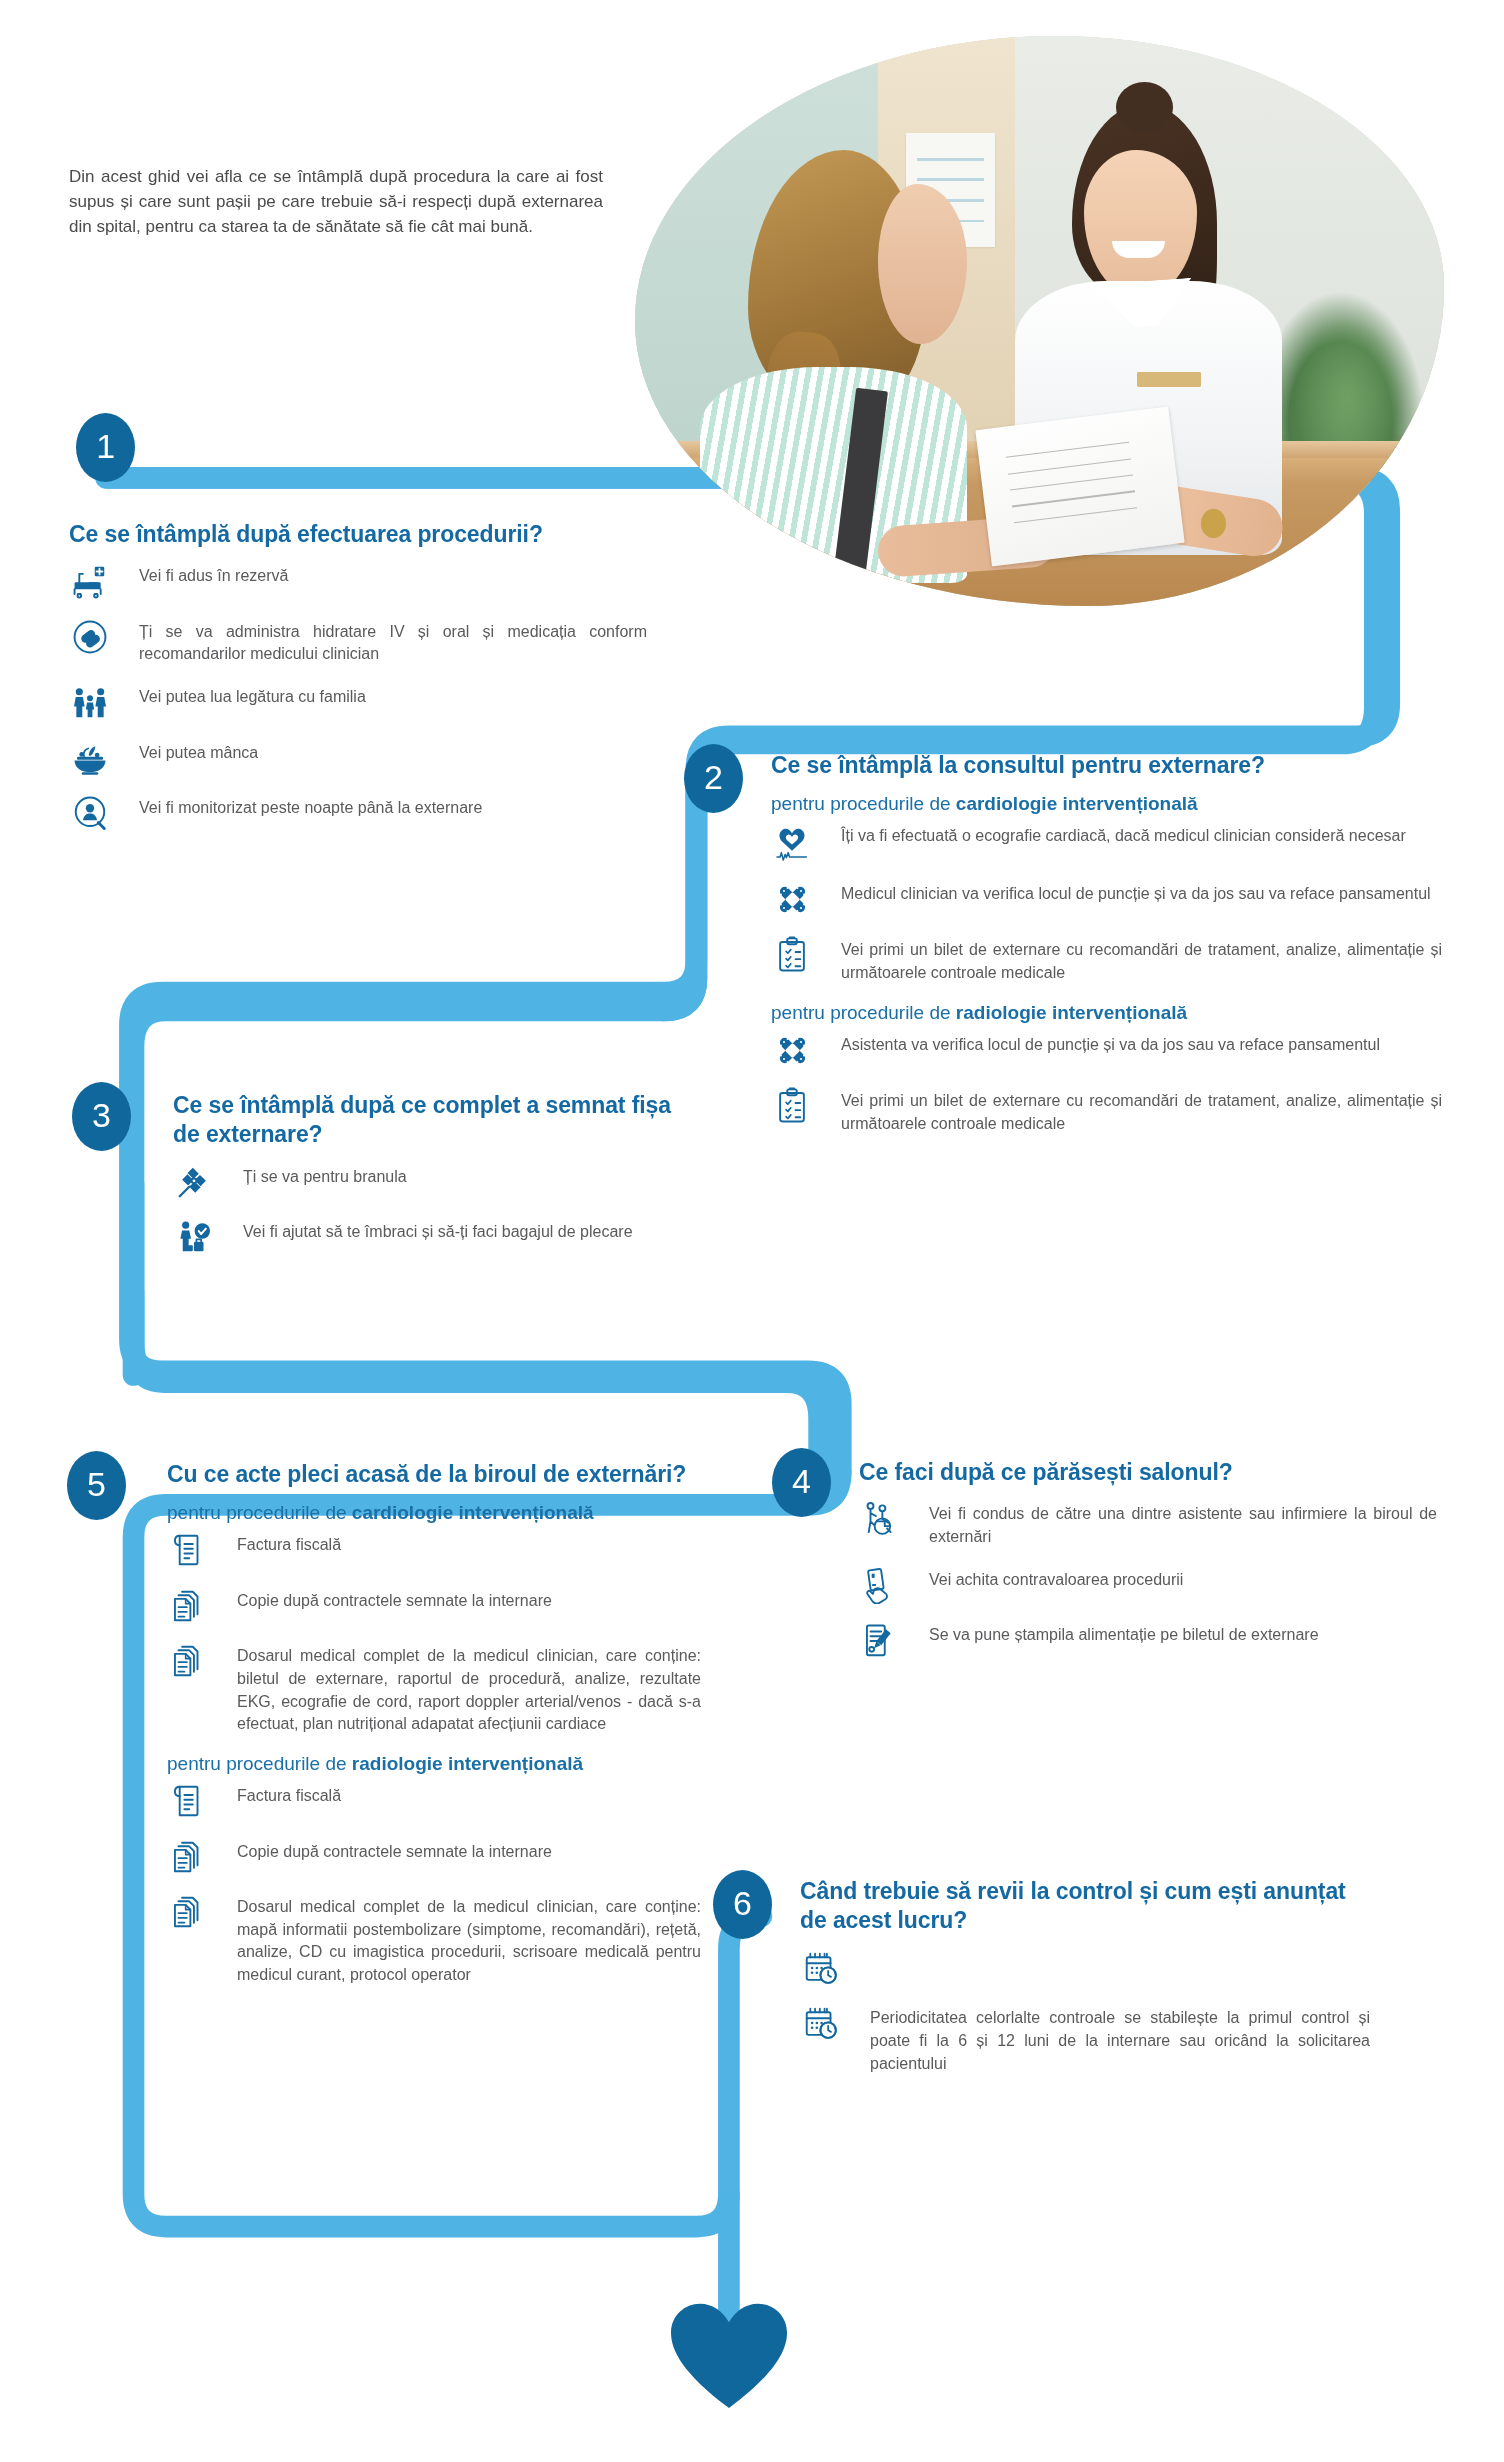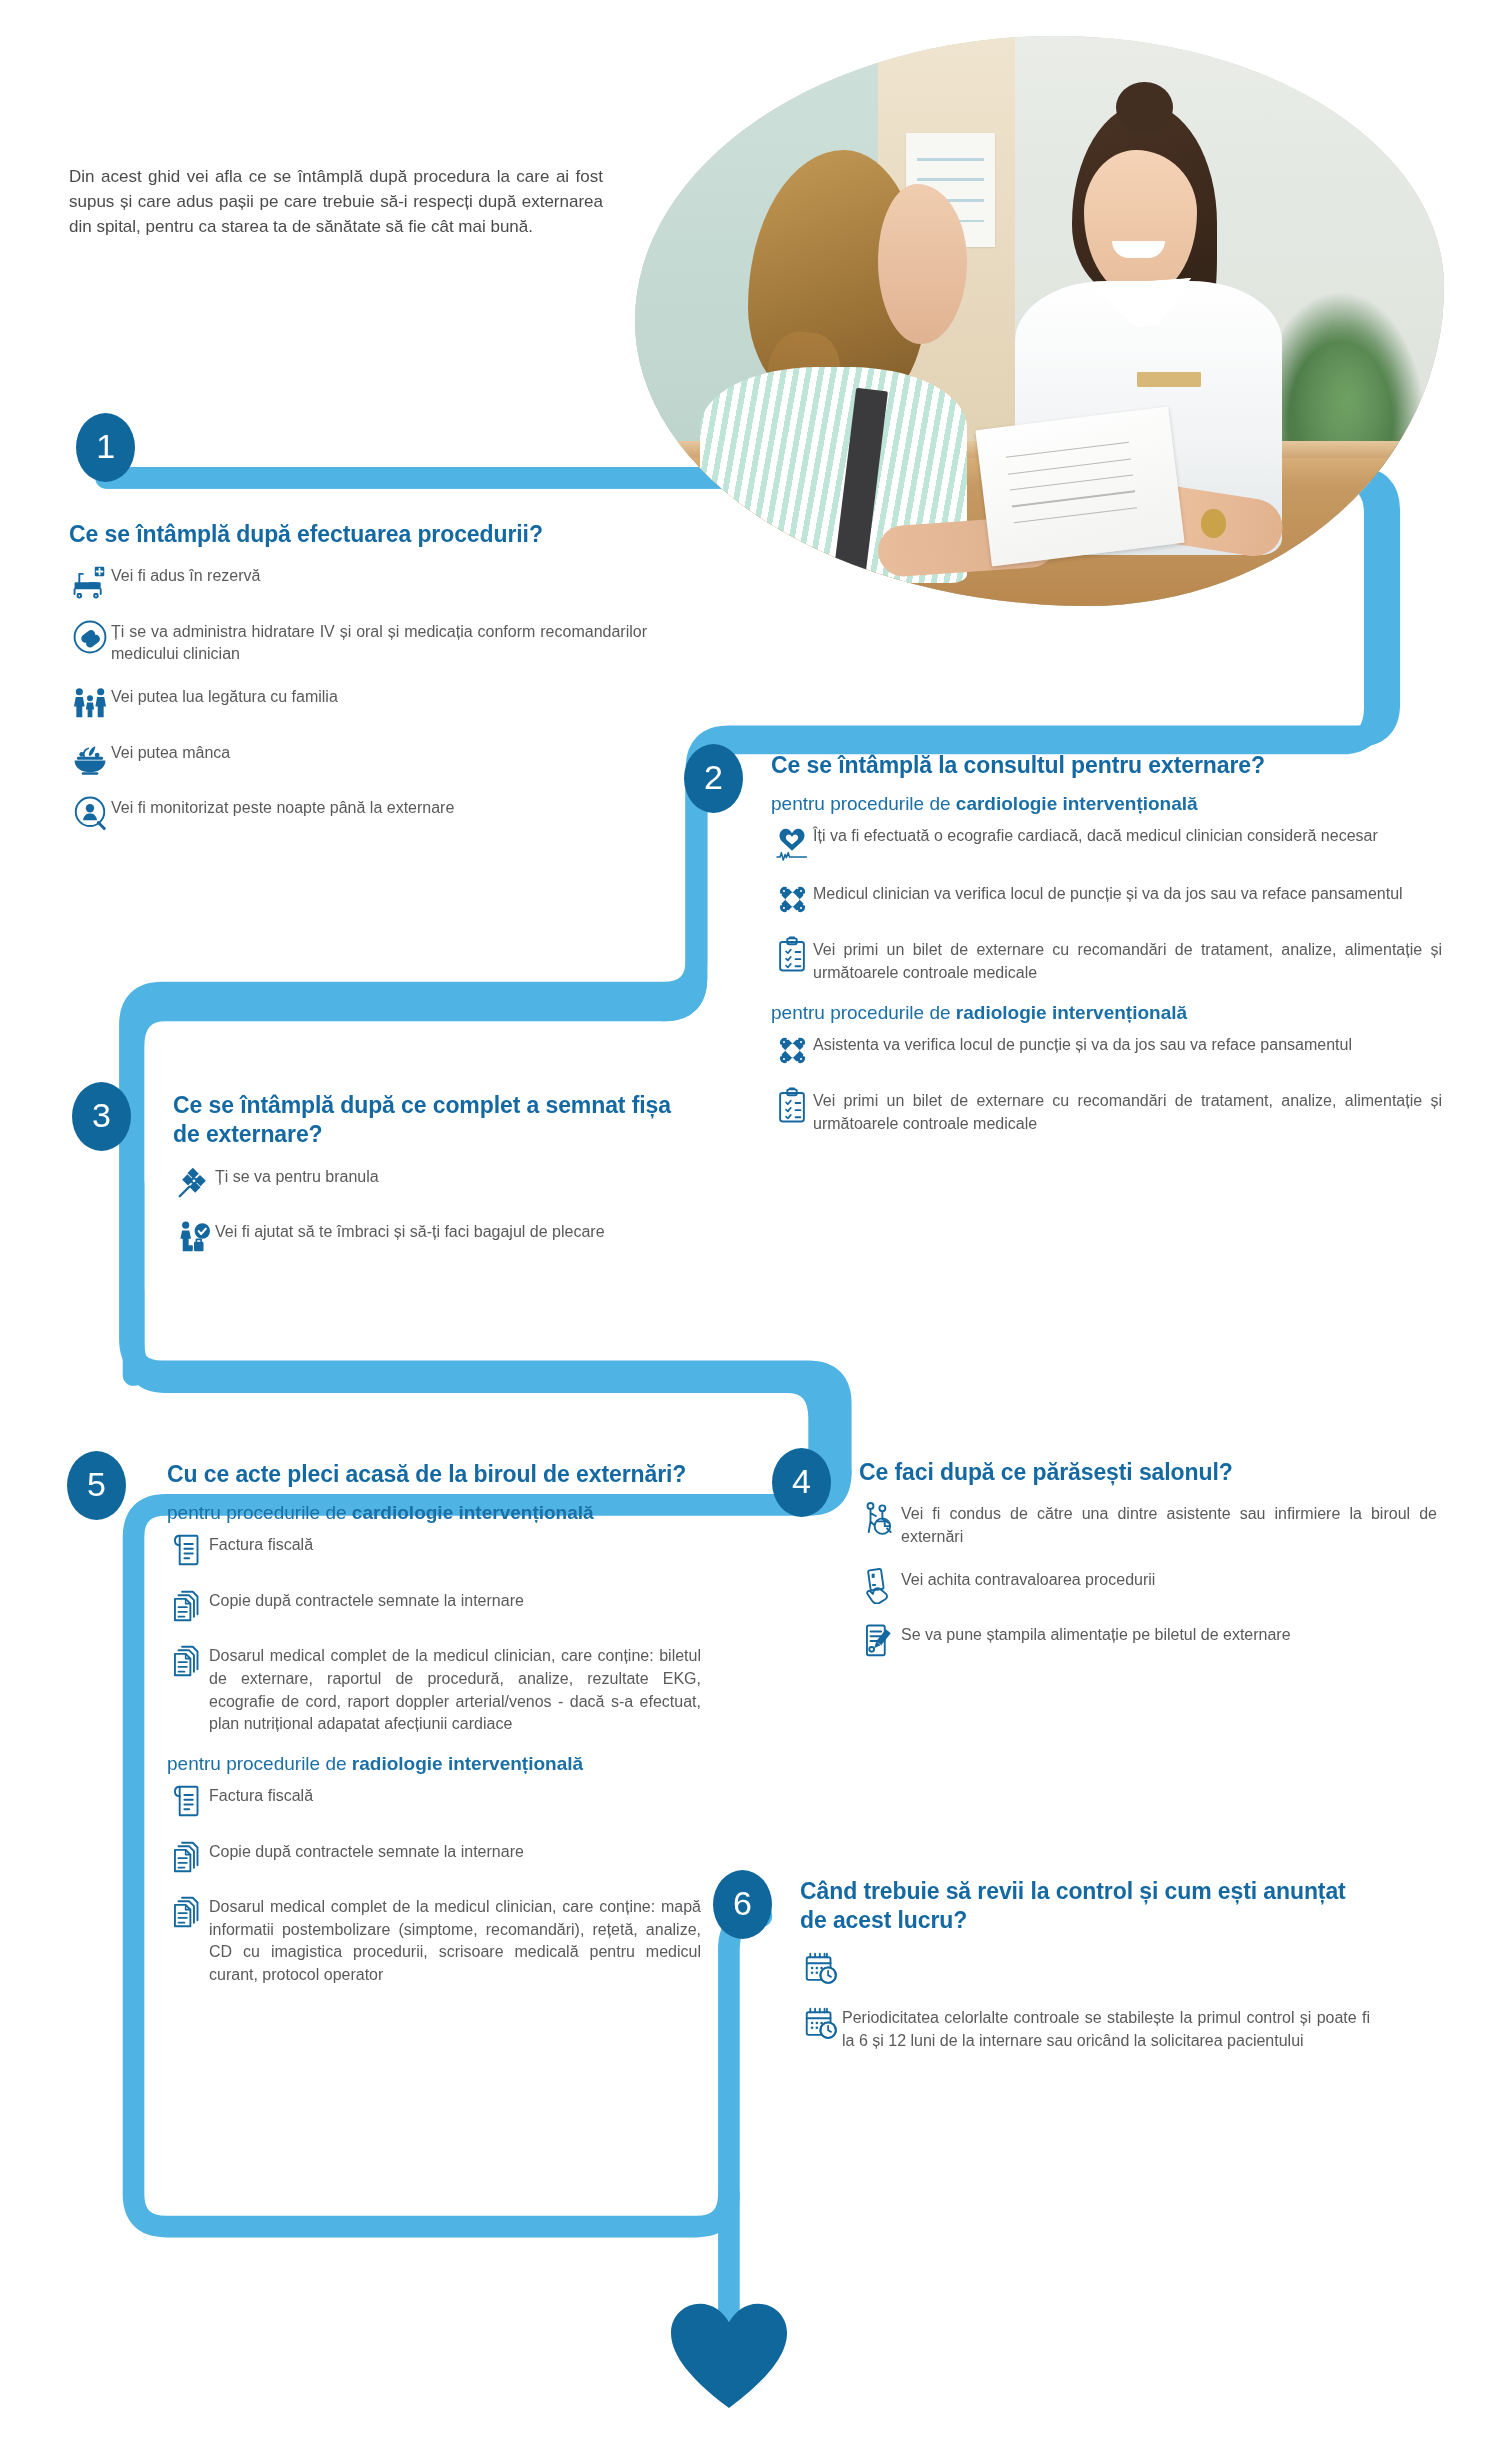--- a/index.html
+++ b/index.html
@@ -120,21 +120,21 @@
     color:#1469A3; font-weight:bold; font-size:23px; line-height:1.28;
     letter-spacing:-0.1px;
   }
   .subcat {
     color:#1A6FA6; font-size:19px; line-height:1.3; margin-top:2px; margin-bottom:4.3px;
   }
   .subcat b { font-weight:bold; }
 
   .items { margin-top:11.6px; }
   .item {
-    display:flex; align-items:flex-start; gap:0; margin-bottom:16px;
+    display:flex; align-items:flex-start; gap:28px; margin-bottom:16px;
   }
   .item .ico { flex:0 0 auto; width:42px; display:flex; justify-content:center; align-items:flex-start; padding-top:1.4px; }
   .item .txt {
     font-size:16px; line-height:1.42; color:#5a5a5c; padding-top:4.3px; text-align:justify;
   }
   .item.tight .txt { text-align:left; }
 
   svg.gi { display:block; }
 
   
@@ -220,21 +220,21 @@
           <i style="top:22%"></i>
           <i style="top:34%"></i>
           <i style="top:46%"></i>
           <i style="top:58%"></i>
           <i style="top:70%"></i>
         </div>
     </div>
   </div>
 </div>
 
-<div class="intro">Din acest ghid vei afla ce se întâmplă după procedura la care ai fost supus și care adus pașii pe care trebuie să-i respecți după externarea din spital, pentru ca starea ta de sănătate să fie cât mai bună.</div>
+<div class="intro">Din acest ghid vei afla ce se întâmplă după procedura la care ai fost supus și care sunt pașii pe care trebuie să-i respecți după externarea din spital, pentru ca starea ta de sănătate să fie cât mai bună.</div>
 
 <div id="step1" class="step">
   <div class="step-badge">1</div>
   <div class="step-title">Ce se întâmplă după efectuarea procedurii?</div>
   <div class="items">
       <div class="item tight">
         <span class="ico">
           <svg class="gi" width="38" height="38" viewBox="0 0 64 64" fill="none" stroke="#14689F" stroke-width="3.2" stroke-linecap="round" stroke-linejoin="round">
             <rect x="6" y="34" width="44" height="12" rx="2" fill="#14689F" stroke="none"></rect>
             <path d="M6 46v8M50 46v8M12 54h4M40 54h4"></path>

